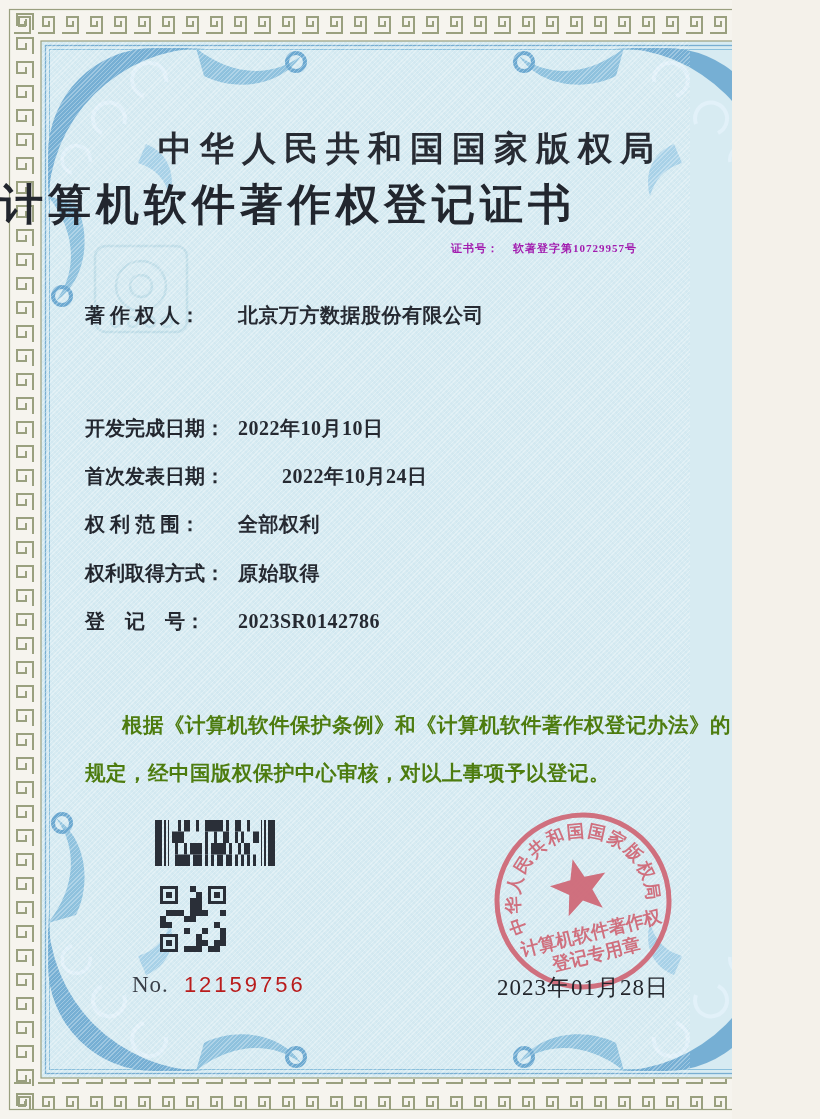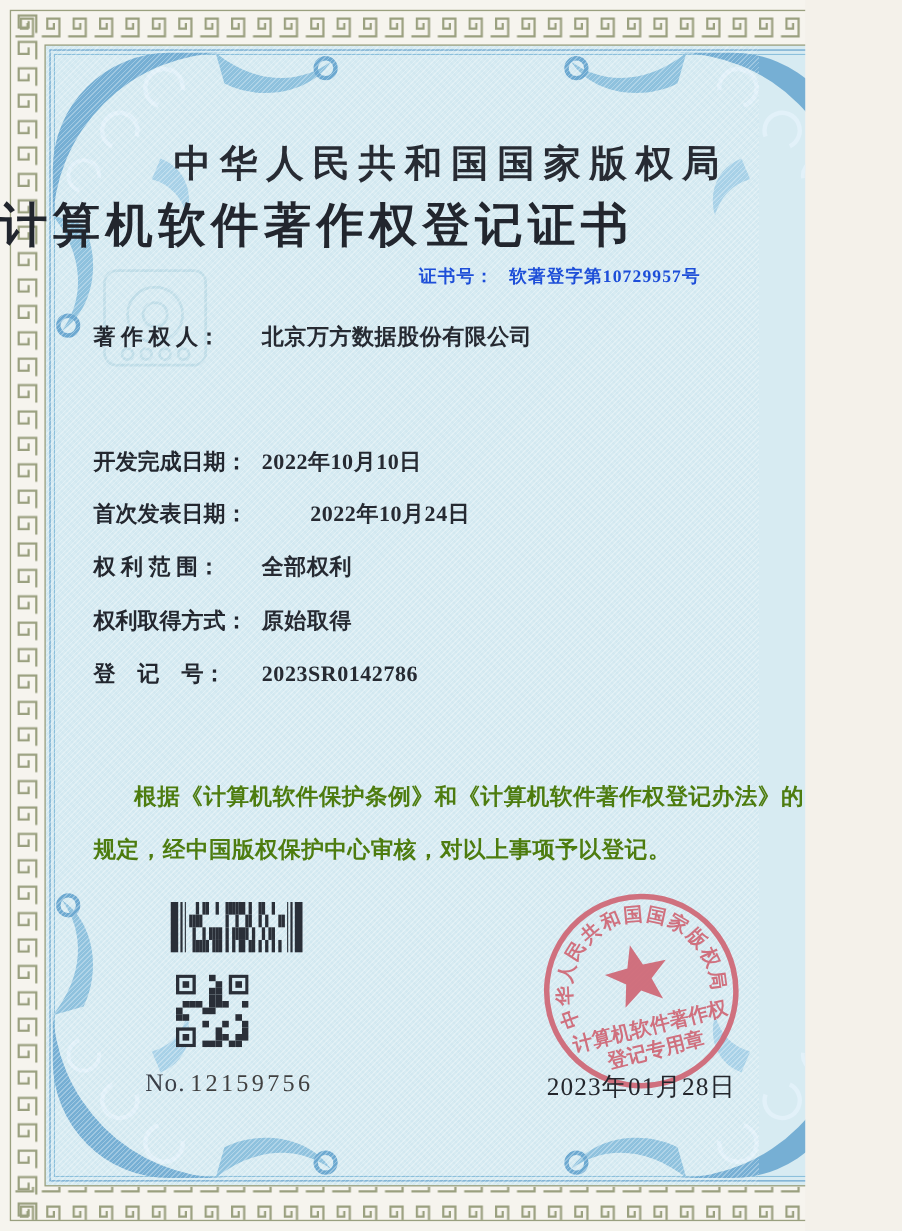--- a/index.html
+++ b/index.html
@@ -24,50 +24,50 @@
 
   .authority {
     left:0; top:126px; width:820px; text-align:center;
     font-size:34px; font-weight:bold; letter-spacing:8px; color:#272b33;
   }
   .cert-title {
     left:0; top:176px; width:820px; text-align:left;
     font-size:43px; font-weight:bold; letter-spacing:5px; color:#22262e;
   }
   .cert-no {
-    top:241px; right:95px; font-size:16px; font-weight:bold; color:#1d4ed8;
+    top:241px; right:95px; font-size:11px; font-weight:bold; color:#a21caf;
     letter-spacing:1px;
   }
   .cert-no .gap { display:inline-block; width:14px; }
 
   .fields { left:85px; top:278px; width:665px; }
   .field-row { display:flex; align-items:flex-start; font-size:20px; font-weight:600; line-height:27px; }
   .field-label { flex:0 0 153px; color:#23272f; white-space:pre; }
   .field-values { color:#262a32; letter-spacing:0.5px; }
   .field-values span { display:block; }
-  .row-2 { margin-top:16px; }
+  .row-2 { margin-top:24px; }
   .row-3 { margin-top:86px; }
   .row-4 { margin-top:21px;gap:44px; }
   .row-5 { margin-top:22px; }
   .row-6 { margin-top:21px; }
   .row-7 { margin-top:21px; }
 
   .statement {
     left:85px; top:701px; width:662px;
     font-size:20.5px; font-weight:600; line-height:48px;
     text-indent:1.8em; letter-spacing:0.5px; color:#4d7c0f;
   }
 
   .barcode { left:155px; top:820px; width:126px; height:46px; }
   .qrcode  { left:160px; top:886px; width:66px;  height:66px; }
 
   .serial { left:132px; top:972px; font-size:23px; color:#3a3f48; letter-spacing:1px; }
   .serial .num {
-    font-family:Liberation Serif, serif;
-    color:#404040; letter-spacing:3px; margin-left:4px; font-size:22px;
+    font-family:Liberation Sans, sans-serif;
+    color:#b91c1c; letter-spacing:3px; margin-left:15px; font-size:22px;
   }
 
   .seal-wrap { left:458px; top:776px; width:250px; height:250px; }
   .issue-date {
     left:478px; top:972px; width:210px; text-align:center;
     font-size:23px; font-weight:normal; color:#23262c; letter-spacing:1px;
   }
 </style>
 </head>
 <body>

